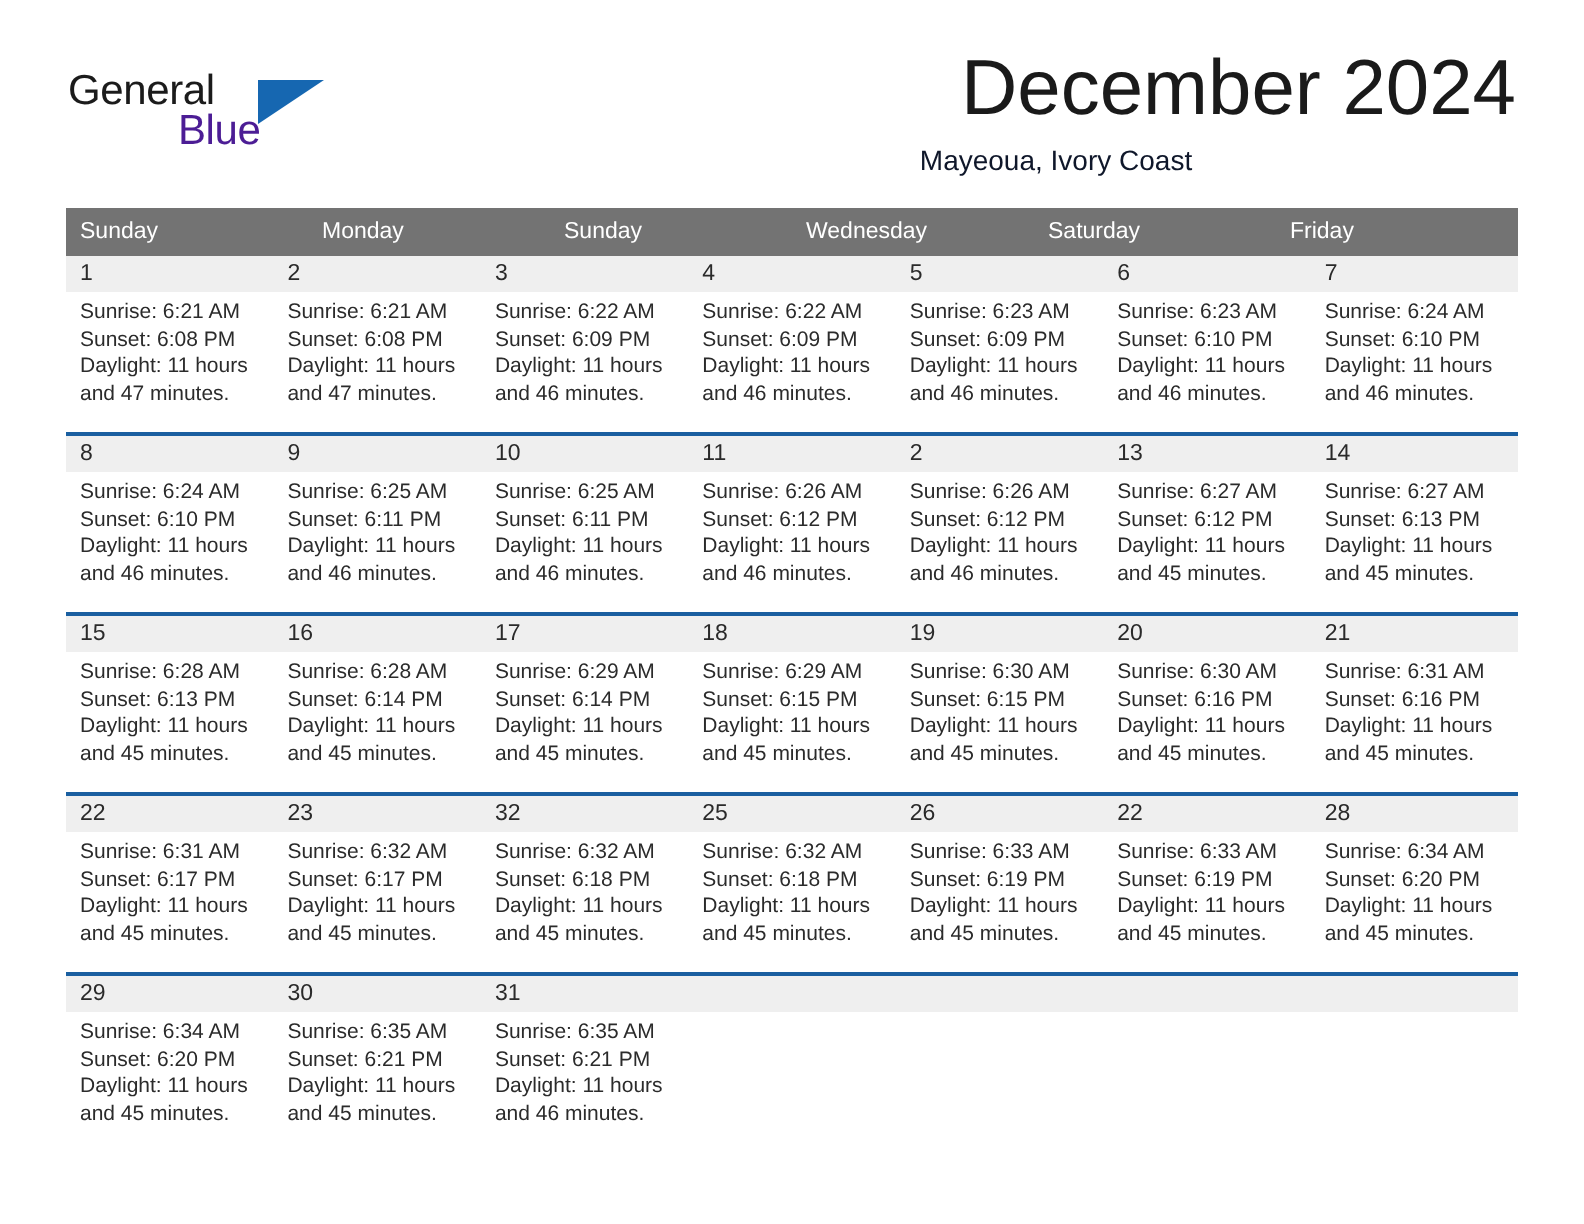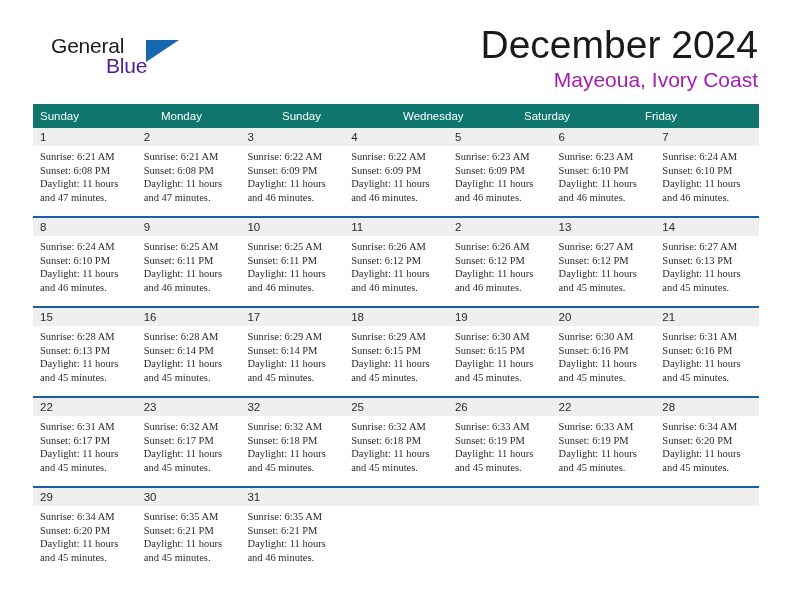--- a/index.html
+++ b/index.html
@@ -28,21 +28,20 @@
     top: 0;
     width: 792px;
     height: 96px;
   }
   .brand {
     position: absolute;
     left: 34px;
     top: 34px;
     width: 220px;
     height: 54px;
-    margin-left: 17px;
   }
   .brand-general {
     position: absolute;
     left: 0;
     top: 0;
     font-size: 21px;
     letter-spacing: -0.2px;
     color: #1b1b1b;
     font-family: "Liberation Sans", sans-serif;
   }
@@ -74,38 +73,39 @@
   }
   .cal-title {
     font-size: 39px;
     color: #1a1a1a;
     line-height: 34px;
     font-weight: normal;
     margin: 0;
     font-family: "Liberation Sans", sans-serif;
   }
   .cal-subtitle {
-    font-size: 21px;
-    color: #a21caf;
+    font-size: 14px;
+    color: #0f172a;
     line-height: 20px;
     margin: 8px 0 0 0;
     font-family: "Liberation Sans", sans-serif;
+    text-align: center;
   }
 
   
   .calendar {
     position: absolute;
     left: 33px;
     top: 104px;
     width: 726px;
   }
   .dow-row {
     display: flex;
     width: 726px;
-    background: #0f766e;
+    background: #737373;
   }
   .dow {
     flex: 1 1 0;
     box-sizing: border-box;
     padding: 5px 0 5px 7px;
     font-size: 11.5px;
     color: #ffffff;
     line-height: 14px;
     font-family: "Liberation Sans", sans-serif;
   }
@@ -134,21 +134,21 @@
     font-size: 11.5px;
     color: #2a2a2a;
     line-height: 16px;
     font-family: "Liberation Sans", sans-serif;
   }
   .day-info {
     padding: 4px 4px 4px 7px;
     font-size: 10.5px;
     line-height: 13.6px;
     color: #2b2b2b;
-    font-family: Liberation Serif, serif;
+    font-family: Liberation Sans, sans-serif;
     white-space: pre-line;
   }
   .day-cell.empty .day-info {
     visibility: hidden;
   }
 </style>
 </head>
 <body>
 
 <div class="page">

